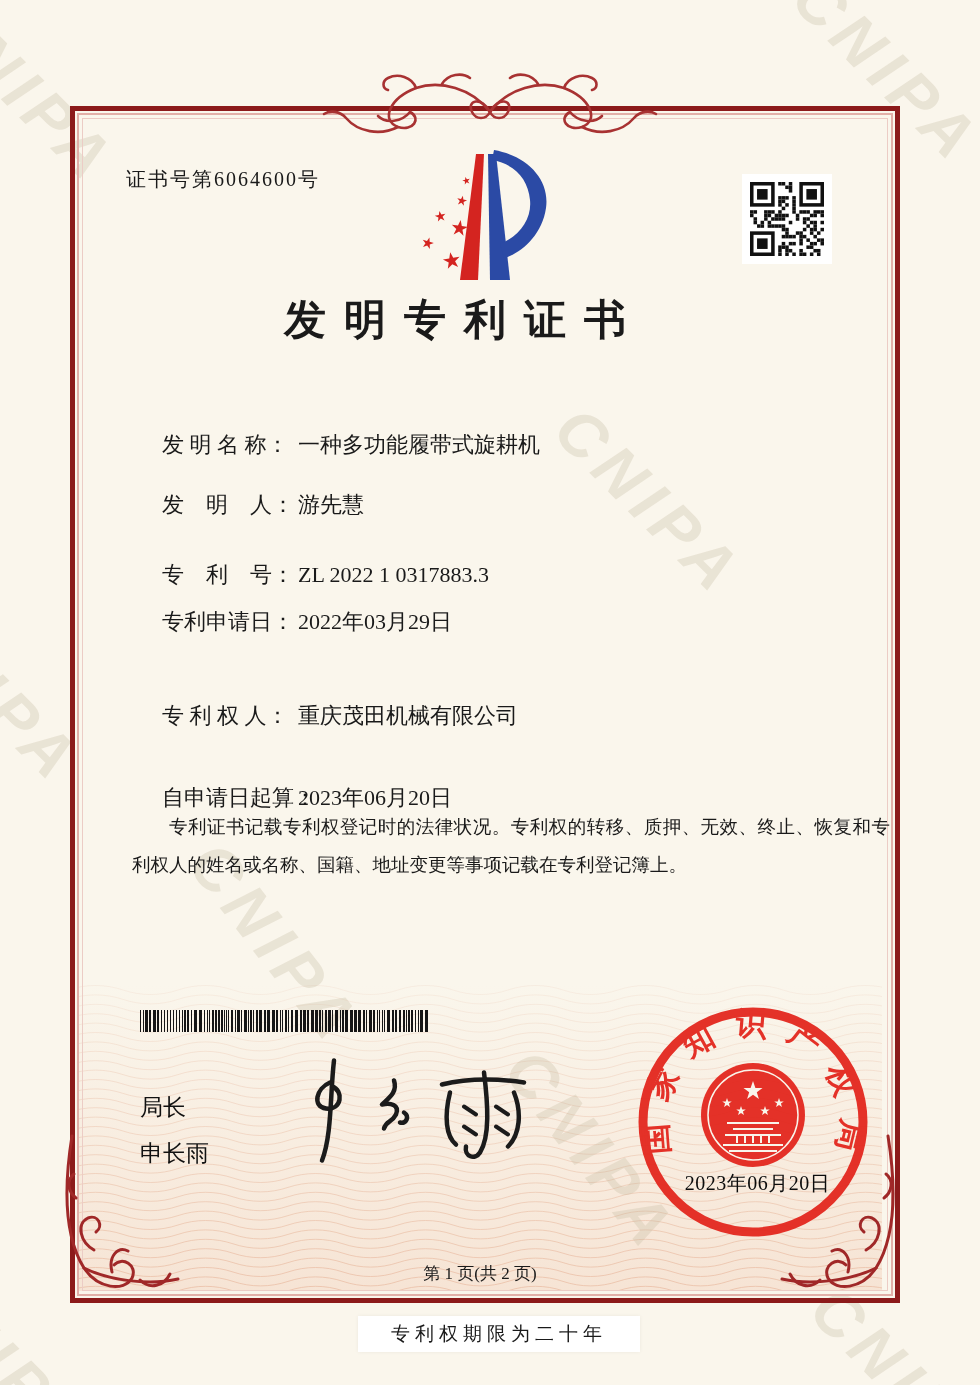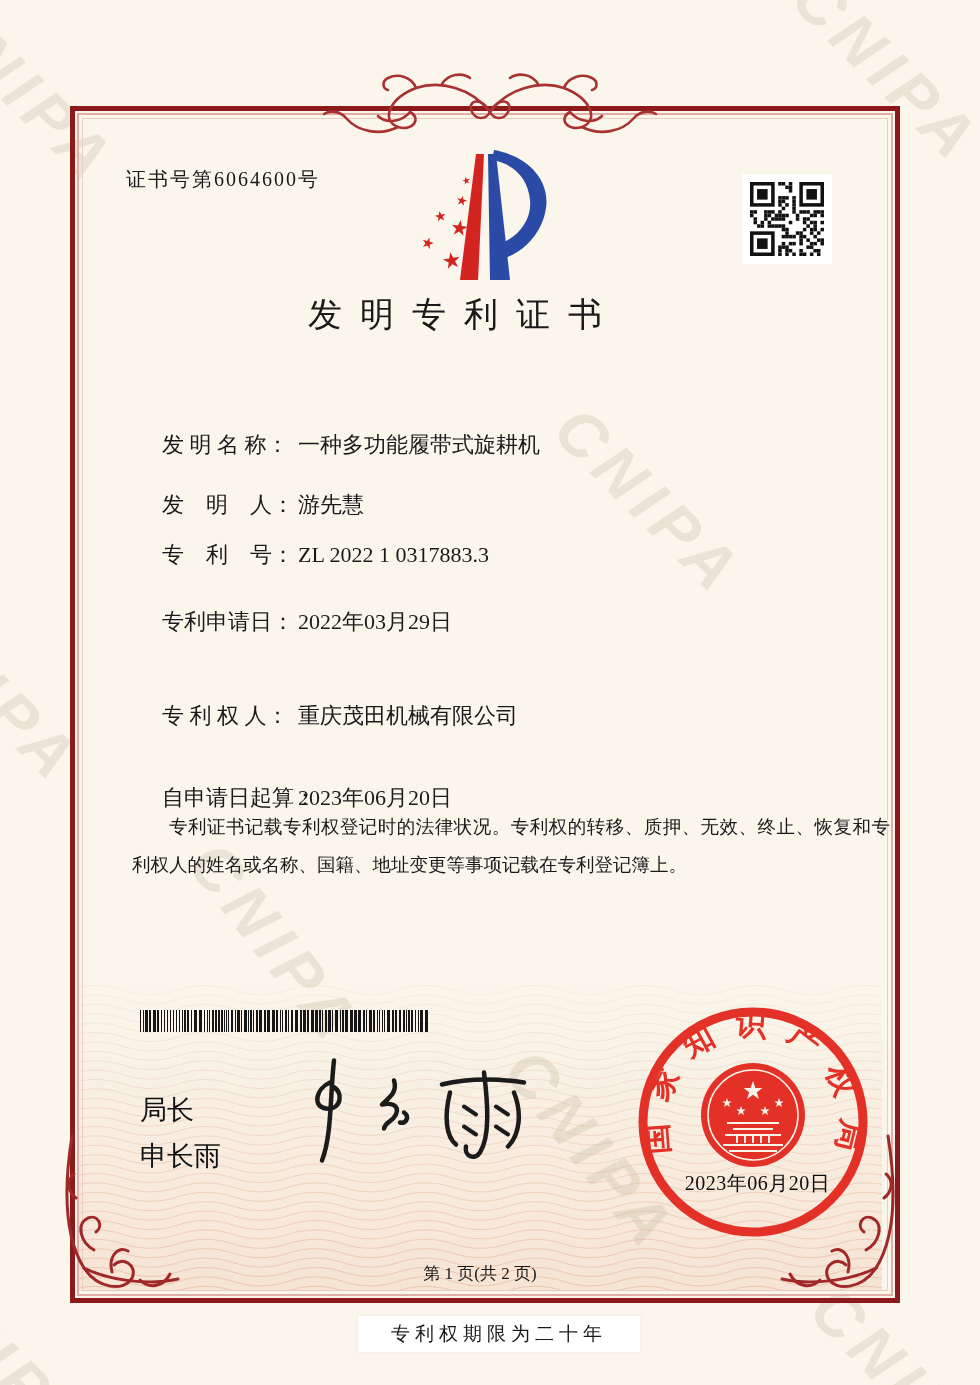--- a/index.html
+++ b/index.html
@@ -19,37 +19,37 @@
   #frame::after{content:"";position:absolute;inset:7px;border:1px solid #ECCCC5;}
 
   
   #wavewrap{position:absolute;left:78px;top:985px;width:804px;height:306px;overflow:hidden;}
   #waves{stroke:#E5B49A;fill:none;stroke-width:1;}
   #wavetint{position:absolute;left:78px;top:985px;width:804px;height:306px;
             background:linear-gradient(180deg,rgba(243,211,190,0) 0%,rgba(243,211,190,0.28) 55%,rgba(241,203,180,0.42) 100%);}
 
   #certno{left:126px;top:166px;font-size:20px;letter-spacing:2px;}
 
-  #title{left:0;top:292px;width:910px;text-align:center;font-size:34px;font-weight:normal;
+  #title{left:0;top:292px;width:910px;text-align:center;font-size:42px;font-weight:bold;
          letter-spacing:18px;text-indent:18px;}
 
   .star{position:absolute;color:#D42420;line-height:1;font-family:"DejaVu Sans",sans-serif;}
 
   .fieldrow{position:absolute;left:140px;font-size:22px;white-space:pre;}
   .flabel{display:inline-block;width:136px;white-space:pre;}
   .fval{white-space:pre;}
   .fgroup2{position:absolute;left:490px;top:0;}
 
   #bodytext{left:132px;top:808px;width:758px;font-size:18.5px;line-height:38px;text-align:justify;}
   #bodytext p{margin:0;text-indent:2em;}
 
   #barcode{left:140px;top:1010px;width:292px;height:22px;}
   #barcode i{position:absolute;top:0;bottom:0;background:#151515;}
 
-  .officer{left:140px;font-family:"Liberation Sans",sans-serif;font-size:27px;color:#111;}
+  .officer{left:140px;font-family:"Liberation Sans",sans-serif;font-size:23px;color:#111;}
 
   #sealdate{left:660px;top:1170px;width:195px;text-align:center;font-size:20px;color:#0c0c0c;
             letter-spacing:0.5px;z-index:6;}
 
   #pageinfo{left:70px;top:1262px;width:820px;text-align:center;font-size:17px;}
 
   #contnote{left:358px;top:1316px;width:282px;height:36px;line-height:36px;background:#FFFFFF;
             text-align:center;font-size:19px;letter-spacing:5px;box-shadow:0 0 4px rgba(0,0,0,0.06);}
 
   svg{overflow:visible;}
@@ -288,21 +288,21 @@
   </div>
 
   <div class="abs" id="title">发明专利证书</div>
 
   <div class="fieldrow" style="top:404px;">
     <span class="flabel">发 明 名 称：</span><span class="fval">一种多功能履带式旋耕机</span>
   </div>
   <div class="fieldrow" style="top:464px;">
     <span class="flabel">发　明　人：</span><span class="fval">游先慧</span>
   </div>
-  <div class="fieldrow" style="top:514px;">
+  <div class="fieldrow" style="top:534px;">
     <span class="flabel">专　利　号：</span><span class="fval">ZL 2022 1 0317883.3</span>
   </div>
   <div class="fieldrow" style="top:581px;">
     <span class="flabel">专利申请日：</span><span class="fval">2022年03月29日</span>
   </div>
   <div class="fieldrow" style="top:675px;">
     <span class="flabel">专 利 权 人：</span><span class="fval">重庆茂田机械有限公司</span>
   </div>
   <div class="fieldrow" style="top:757px;width:760px;">
     <span class="flabel">自申请日起算：</span><span class="fval">2023年06月20日</span>

